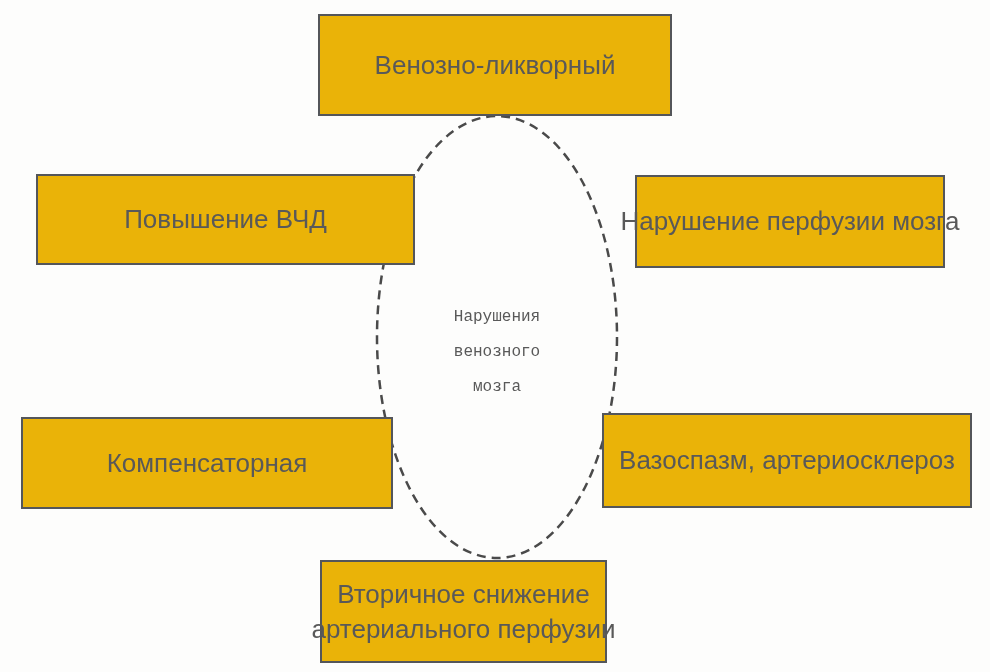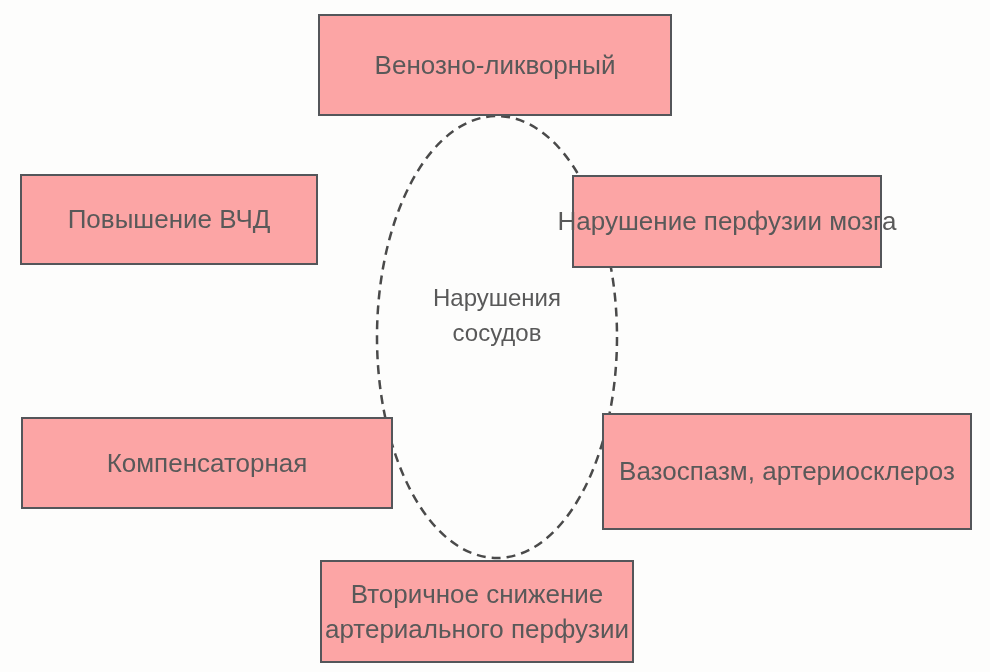--- a/index.html
+++ b/index.html
@@ -19,66 +19,68 @@
     position: absolute;
     left: 0;
     top: 0;
     width: 990px;
     height: 672px;
     z-index: 0;
   }
   .node-box {
     position: absolute;
     z-index: 2;
-    background: #fca5a5;
+    background: #eab308;
     border: 2px solid #54565a;
     box-sizing: border-box;
     display: flex;
     flex-direction: column;
     justify-content: center;
     align-items: center;
     text-align: center;
     color: #595959;
     font-size: 26px;
     line-height: 35px;
   }
   .node-box .line,
   .center-label .line {
     white-space: nowrap;
   }
   .box-top         { left: 318px; top: 14px;  width: 354px; height: 102px; }
-  .box-left-upper  { left: 20px;  top: 174px; width: 298px; height: 91px;  }
-  .box-right-upper { left: 572px; top: 175px; width: 310px; height: 93px;  }
+  .box-left-upper  { left: 36px;  top: 174px; width: 379px; height: 91px;  }
+  .box-right-upper { left: 635px; top: 175px; width: 310px; height: 93px;  }
   .box-left-lower  { left: 21px;  top: 417px; width: 372px; height: 92px;  }
-  .box-right-lower { left: 602px; top: 413px; width: 370px; height: 117px;  }
-  .box-bottom      { left: 320px; top: 560px; width: 314px; height: 103px; }
+  .box-right-lower { left: 602px; top: 413px; width: 370px; height: 95px;  }
+  .box-bottom      { left: 320px; top: 560px; width: 287px; height: 103px; }
   .center-label {
     position: absolute;
     z-index: 1;
     left: 377px;
-    top: 280px;
+    top: 300px;
     width: 240px;
     text-align: center;
     color: #595959;
-    font-size: 24px;
+    font-size: 16px;
     line-height: 35px;
+    font-family: Liberation Mono, monospace;
   }
 </style>
 </head>
 <body>
 
 <div class="canvas">
 
   <svg class="ellipse-layer" viewBox="0 0 990 672" xmlns="http://www.w3.org/2000/svg">
     <ellipse cx="497" cy="337" rx="120" ry="221" fill="none" stroke="#4a4a4a" stroke-width="2.5" stroke-dasharray="9 6"></ellipse>
   </svg>
 
   <div class="center-label">
     <div class="line">Нарушения</div>
-    <div class="line">сосудов</div>
+    <div class="line">венозного</div>
+    <div class="line">мозга</div>
   </div>
 
   <div class="node-box box-top">
     <div class="line">Венозно-ликворный</div>
   </div>
 
   <div class="node-box box-left-upper">
     <div class="line">Повышение ВЧД</div>
   </div>
 

